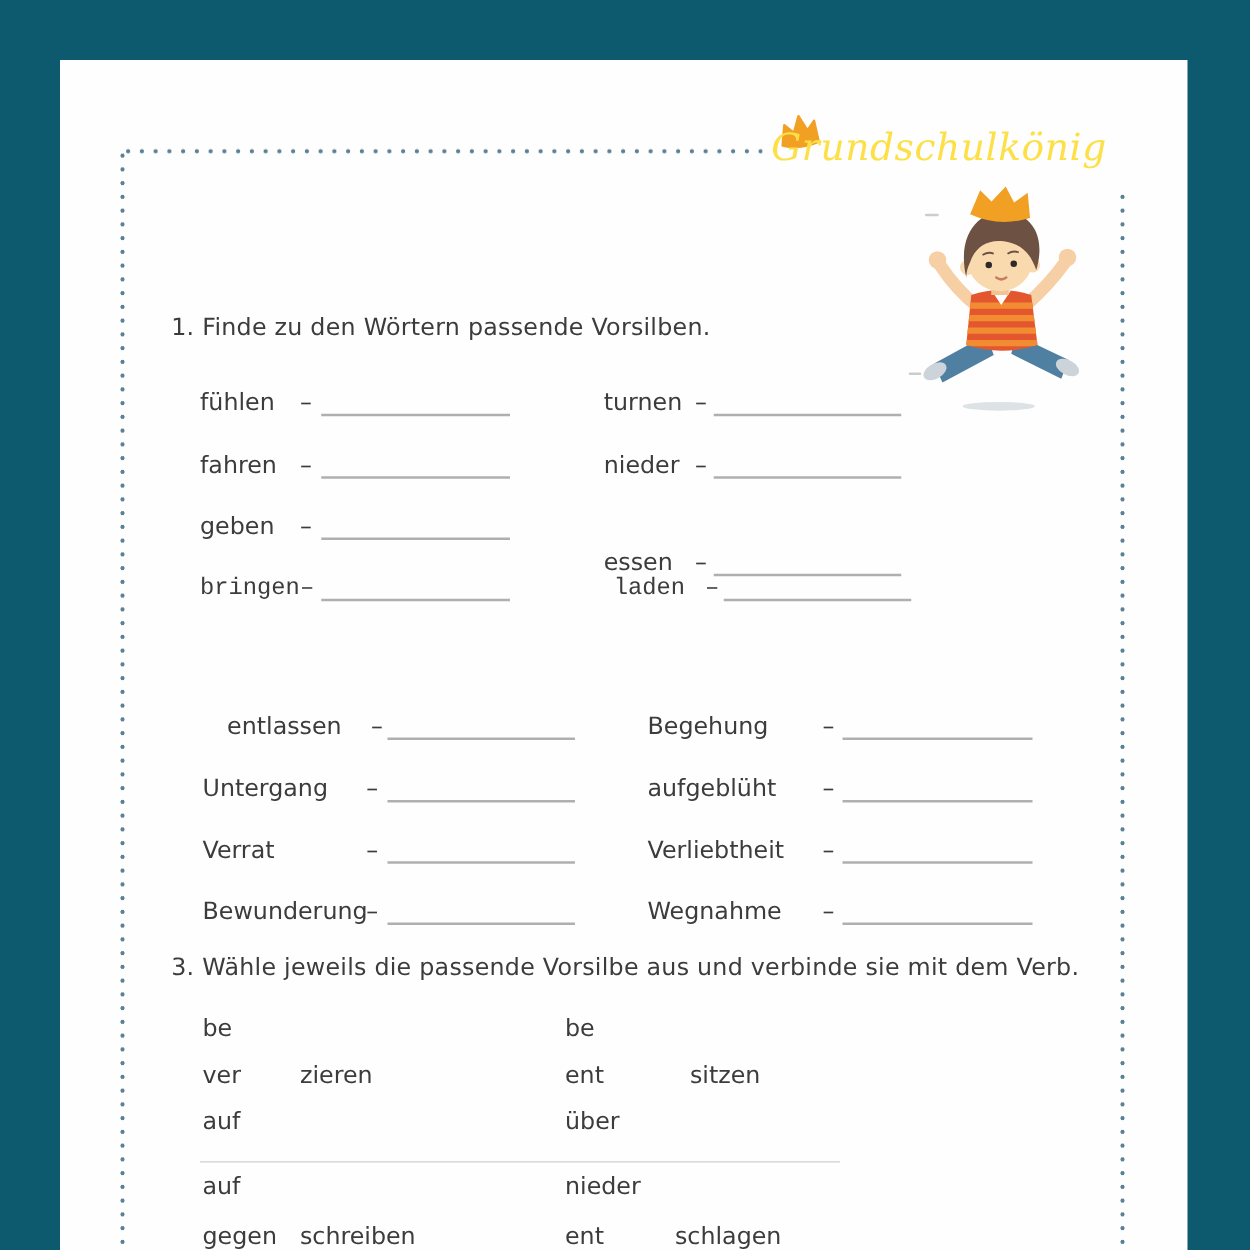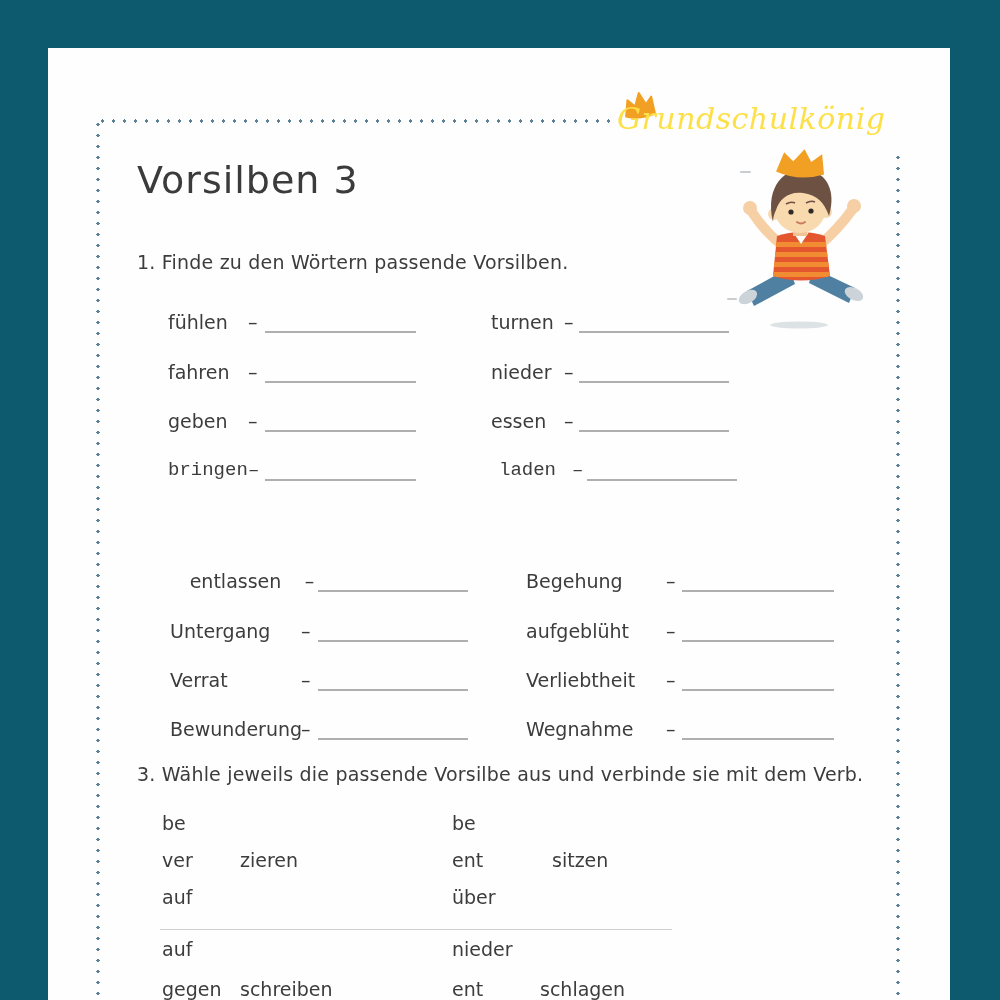--- a/index.html
+++ b/index.html
@@ -17,21 +17,21 @@
     background-image:radial-gradient(circle,#5c8196 1.6px,rgba(0,0,0,0) 1.7px);
     background-size:4px 11px;background-repeat:repeat-y;}
   #logo-text{
     position:absolute;left:617px;top:101px;width:300px;
     font-family:"DejaVu Serif","Liberation Serif",serif;
     font-style:italic;font-size:30px;color:#fde047;letter-spacing:.5px;white-space:nowrap;
   }
   #crown{position:absolute;left:621px;top:90px;}
   #page-title{position:absolute;left:137px;top:158px;font-size:38px;color:#3b3b3b;letter-spacing:1px;}
   .heading{position:absolute;left:137px;font-size:19px;letter-spacing:.2px;white-space:nowrap;}
-  .row{position:absolute;left:8px;top:0;width:792px;height:30px;}
+  .row{position:absolute;left:0;top:0;width:792px;height:30px;}
   .pair{position:absolute;display:flex;align-items:flex-end;height:30px;}
   .word{font-size:19px;white-space:nowrap;}
   .dash{font-size:19px;flex:none;}
   .blank{flex:none;border-bottom:2px solid #b1afae;height:24px;}
   .w-l1 .word{width:80px;} .w-l1 .dash{width:17px;} .w-l1 .blank{width:151px;}
   .w-r1 .word{width:73px;} .w-r1 .dash{width:15px;} .w-r1 .blank{width:150px;}
   .w-l2 .word{width:131px;} .w-l2 .dash{width:17px;} .w-l2 .blank{width:150px;}
   .w-r2 .word{width:140px;} .w-r2 .dash{width:16px;} .w-r2 .blank{width:152px;}
   .pfx{position:absolute;font-size:19px;white-space:nowrap;}
   #sep-line{position:absolute;left:160px;top:929px;width:512px;height:1px;background:#cfcfcf;}
@@ -45,21 +45,20 @@
 
   <div class="dots-h" style="left:97px;top:119px;width:513px;"></div>
   <div class="dots-v" style="left:96px;top:119px;height:881px;"></div>
   <div class="dots-v" style="left:896px;top:152px;height:848px;"></div>
 
   <svg id="crown" width="36" height="30" viewBox="0 0 36 30">
     <path d="M4 25 L7 9 L14 16 L19 3 L25 15 L31 8 L33 25 Q18 30 4 25 Z" fill="#f2a024" stroke="#f2a024" stroke-width="2" stroke-linejoin="round" transform="rotate(-6 18 15)"></path>
   </svg>
   <div id="logo-text">Grundschulkönig</div>
 
-  <div id="page-title">Vorsilben 3</div>
 
   <svg style="position:absolute;left:733px;top:148px;" width="140" height="190" viewBox="0 0 140 190">
     <ellipse cx="66" cy="177" rx="29" ry="3.5" fill="#dde2e5"></ellipse>
 
     <path d="M50 98 Q32 84 19 64" stroke="#f7cfa4" stroke-width="10" fill="none" stroke-linecap="round"></path>
     <path d="M88 96 Q106 80 119 62" stroke="#f7cfa4" stroke-width="10" fill="none" stroke-linecap="round"></path>
     <circle cx="17" cy="60" r="7" fill="#f7cfa4"></circle>
     <circle cx="121" cy="58" r="7" fill="#f7cfa4"></circle>
 
     <path d="M56 120 L14 143 L21 158 L62 136 Z" fill="#4f80a2"></path>
@@ -127,21 +126,21 @@
         <span class="dash">–</span>
         <span class="blank"></span>
       </div>
   </div>
   <div class="row" style="top:402px;">
     <div class="pair w-l1" style="left:160px;">
         <span class="word">geben</span>
         <span class="dash">–</span>
         <span class="blank"></span>
       </div>
-    <div class="pair w-r1" style="left:483px;">
+    <div class="pair w-r1" style="left:483px;margin-top:29px;">
         <span class="word">essen</span>
         <span class="dash">–</span>
         <span class="blank"></span>
       </div>
   </div>
   <div class="row" style="top:451px;font-family:Liberation Mono, monospace;">
     <div class="pair w-l1" style="left:160px;">
         <span class="word">bringen</span>
         <span class="dash">–</span>
         <span class="blank"></span>

